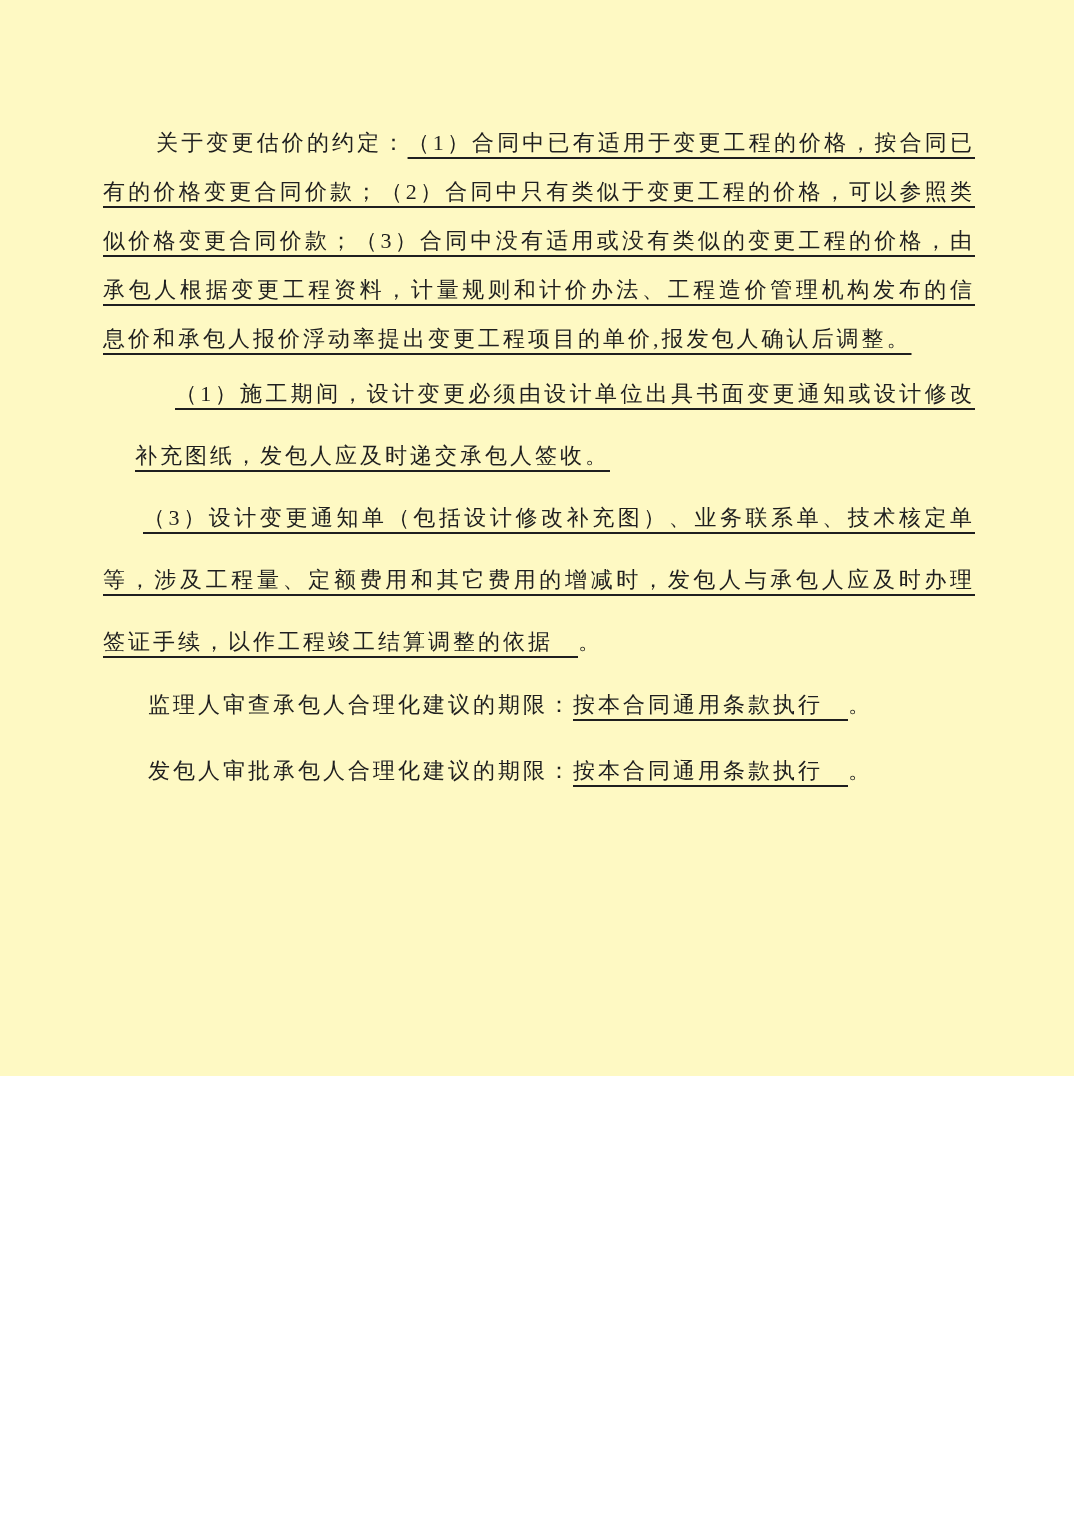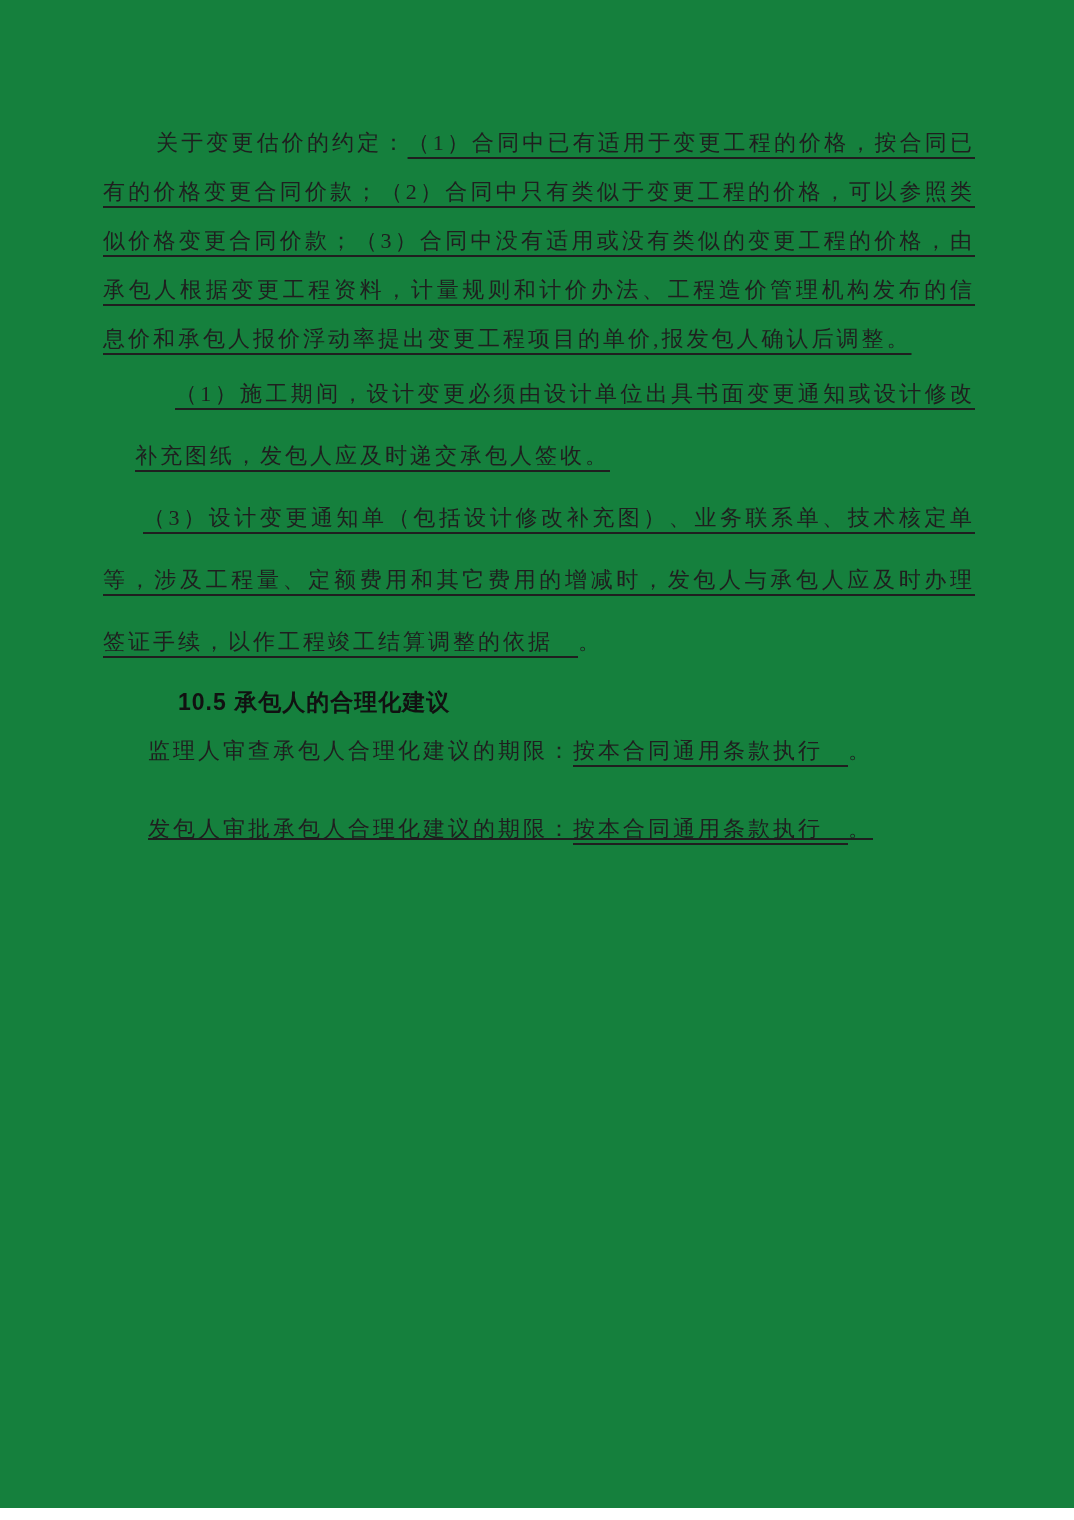--- a/index.html
+++ b/index.html
@@ -10,23 +10,23 @@
   body {
     width: 1074px;
     height: 1520px;
     overflow: hidden;
     font-family: "Liberation Serif", "DejaVu Serif", serif;
     color: #1f1f1f;
   }
   .page {
     box-sizing: border-box;
     width: 1074px;
-    height: 1508px;
+    height: 1076px;
     padding: 118px 99px 28px 103px;
-    background: #15803d;
+    background: #fef9c3;
   }
   .para {
     margin: 0;
     font-size: 22px;
     letter-spacing: 3px;
     text-align: justify;
     color: #1f1f1f;
   }
   .p1 { line-height: 49px; text-indent: 53px; }
   .p2 { line-height: 62px; text-indent: 53px; margin-top: 12px; }
@@ -42,21 +42,21 @@
     margin: 12px 0 0 75px;
     font-family: "Liberation Sans", "DejaVu Sans", sans-serif;
     font-weight: bold;
     font-size: 23px;
     line-height: 34px;
     letter-spacing: 1px;
     color: #111111;
     text-align: left;
   }
   .p6 { line-height: 40px; text-indent: 45px; margin-top: 12px; }
-  .p7 { line-height: 40px; text-indent: 45px; margin-top: 38px; text-decoration: underline; }
+  .p7 { line-height: 40px; text-indent: 45px; margin-top: 26px; }
   .p8 { line-height: 63px; margin: 22px 0 0 50px; text-indent: 0; }
   .blank {
     display: inline-block;
     min-width: 170px;
     text-align: center;
     text-indent: 0;
     border-bottom: 1.5px solid #1f1f1f;
     line-height: 30px;
   }
 </style>
@@ -66,20 +66,19 @@
 <div class="page">
 
   <p class="para p1"><span>关于变更估价的约定：</span><span class="u">（1）合同中已有适用于变更工程的价格，按合同已有的价格变更合同价款；（2）合同中只有类似于变更工程的价格，可以参照类似价格变更合同价款；（3）合同中没有适用或没有类似的变更工程的价格，由承包人根据变更工程资料，计量规则和计价办法、工程造价管理机构发布的信息价和承包人报价浮动率提出变更工程项目的单价,报发包人确认后调整。</span></p>
 
 
   <p class="para p3"><span class="u">（1）施工期间，设计变更必须由设计单位出具书面变更通知或设计修改补充图纸，发包人应及时递交承包人签收。</span></p>
 
 
   <p class="para p5"><span class="u">（3）设计变更通知单（包括设计修改补充图）、业务联系单、技术核定单等，涉及工程量、定额费用和其它费用的增减时，发包人与承包人应及时办理签证手续，以作工程竣工结算调整的依据　</span><span>。</span></p>
 
-  <h2 class="heading">10.5 承包人的合理化建议</h2>
 
   <p class="para p6"><span>监理人审查承包人合理化建议的期限：</span><span class="u">按本合同通用条款执行　</span><span>。</span></p>
 
   <p class="para p7"><span>发包人审批承包人合理化建议的期限：</span><span class="u">按本合同通用条款执行　</span><span>。</span></p>
 
 
 </div>
 
 </body></html>

